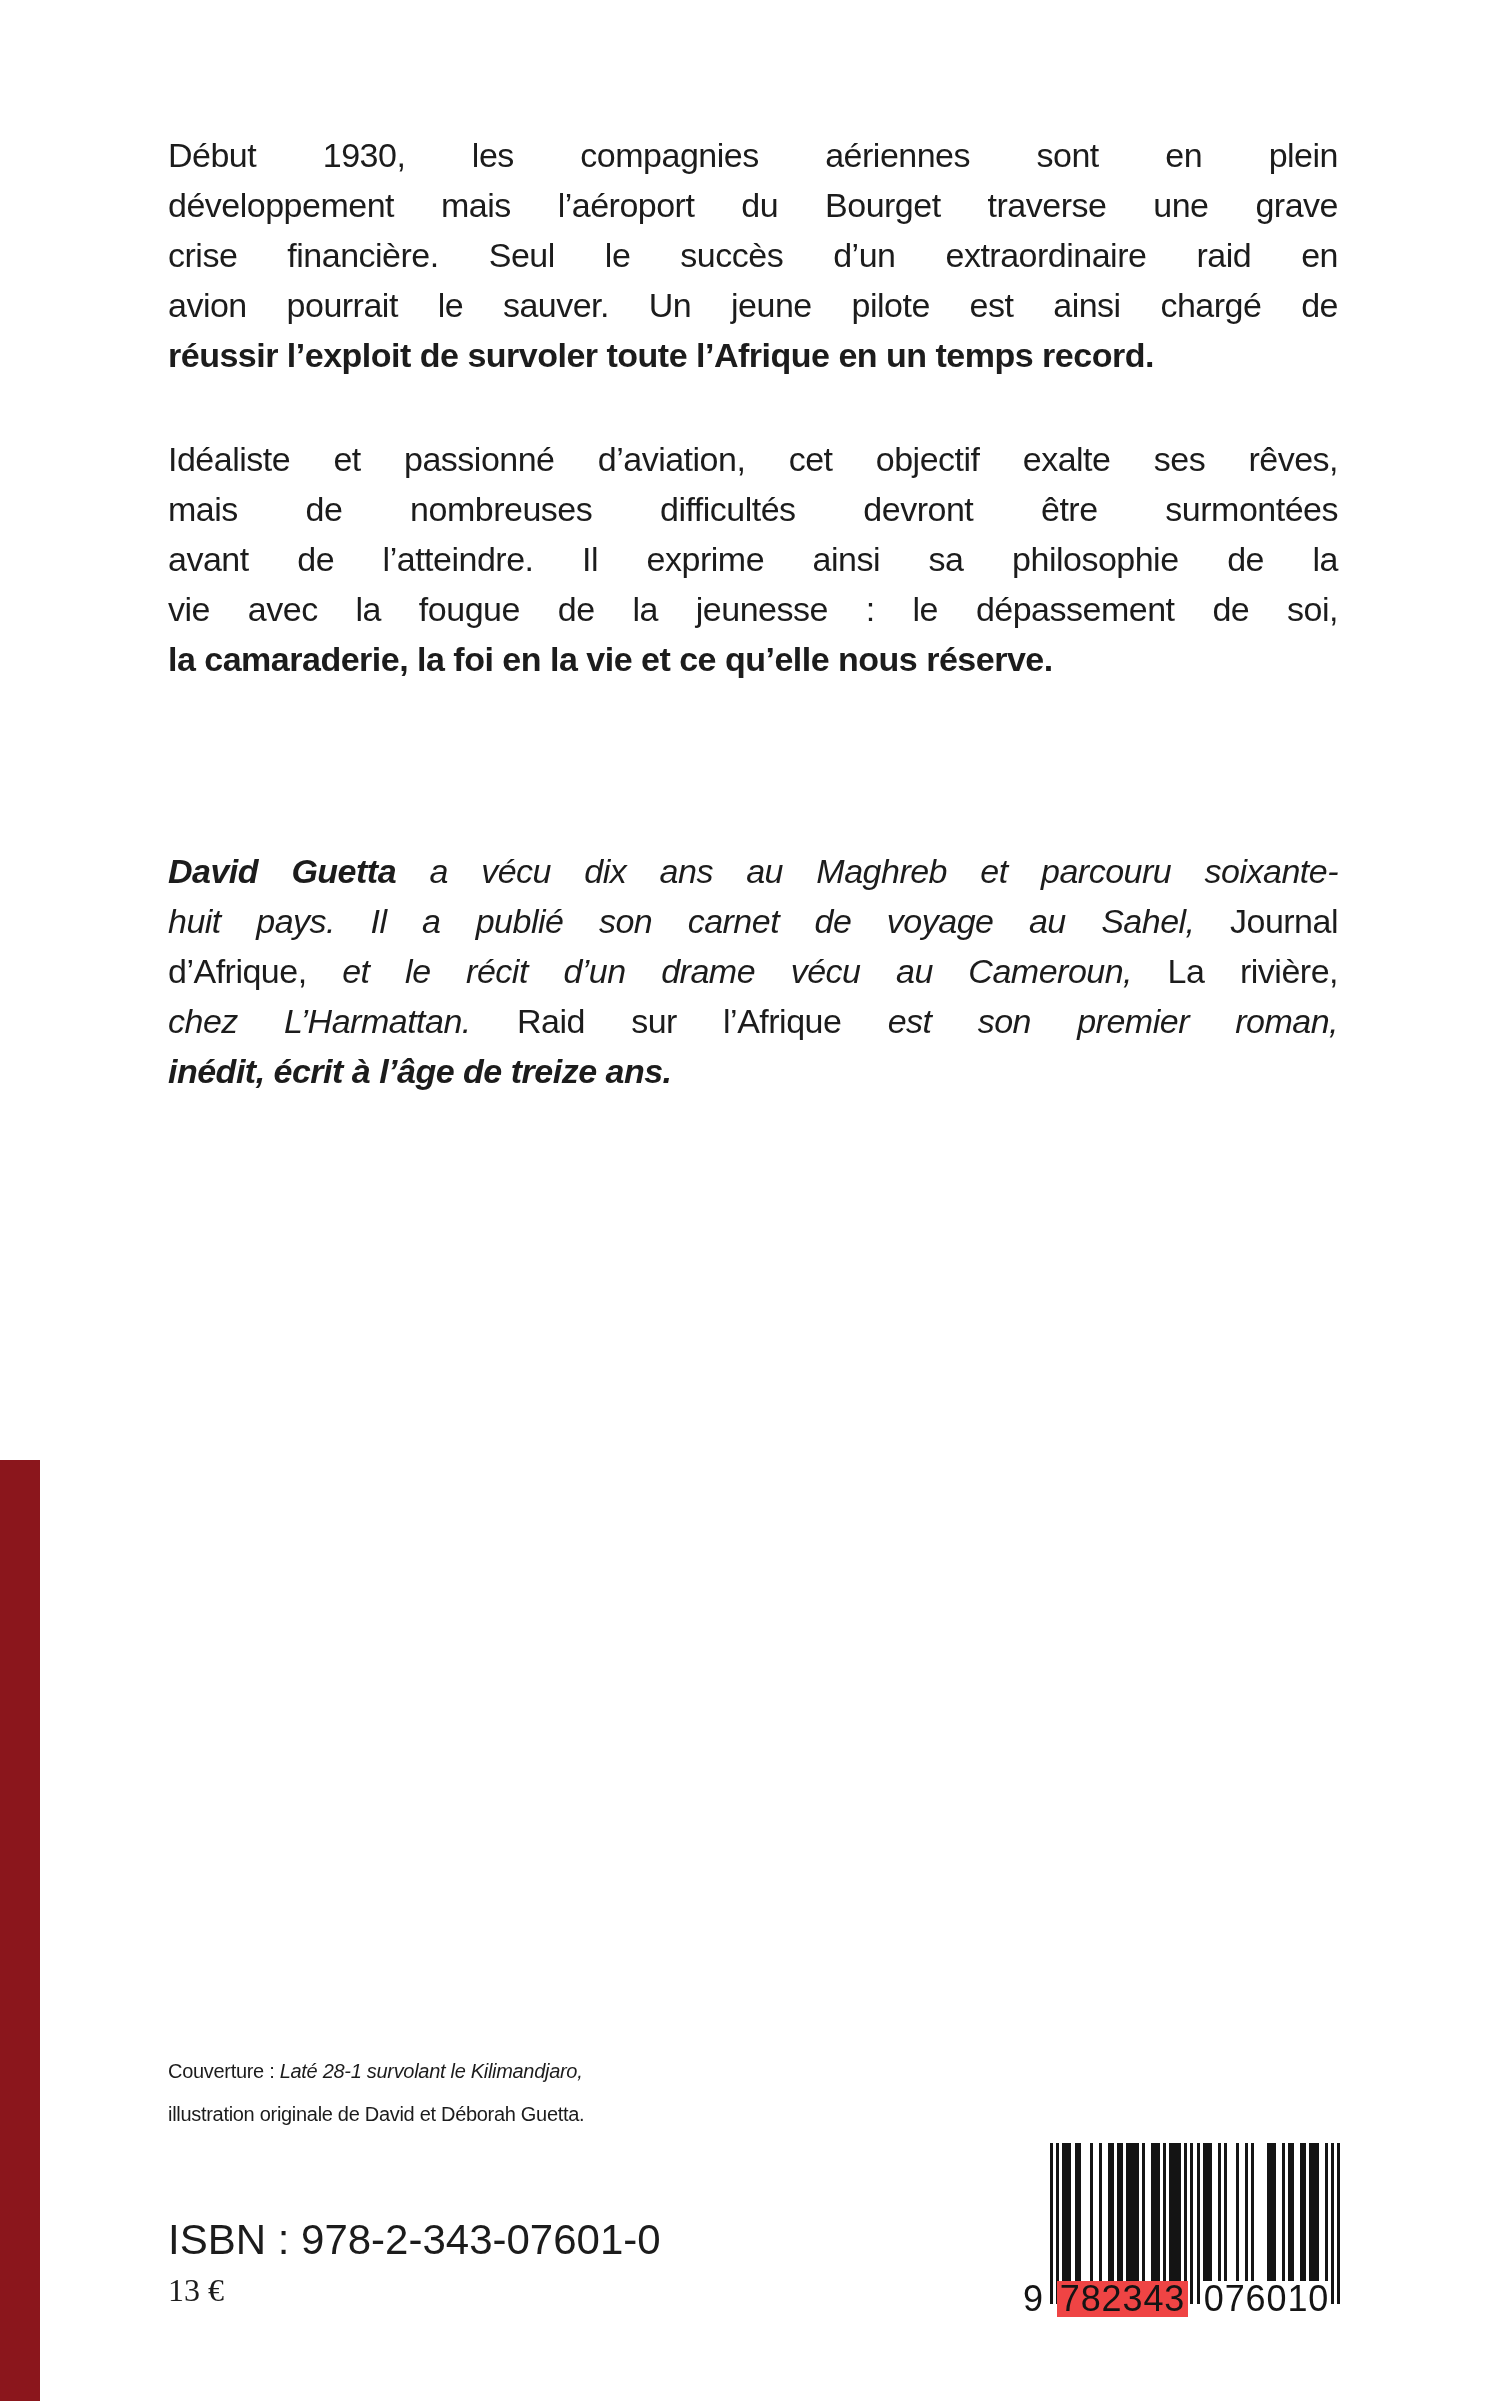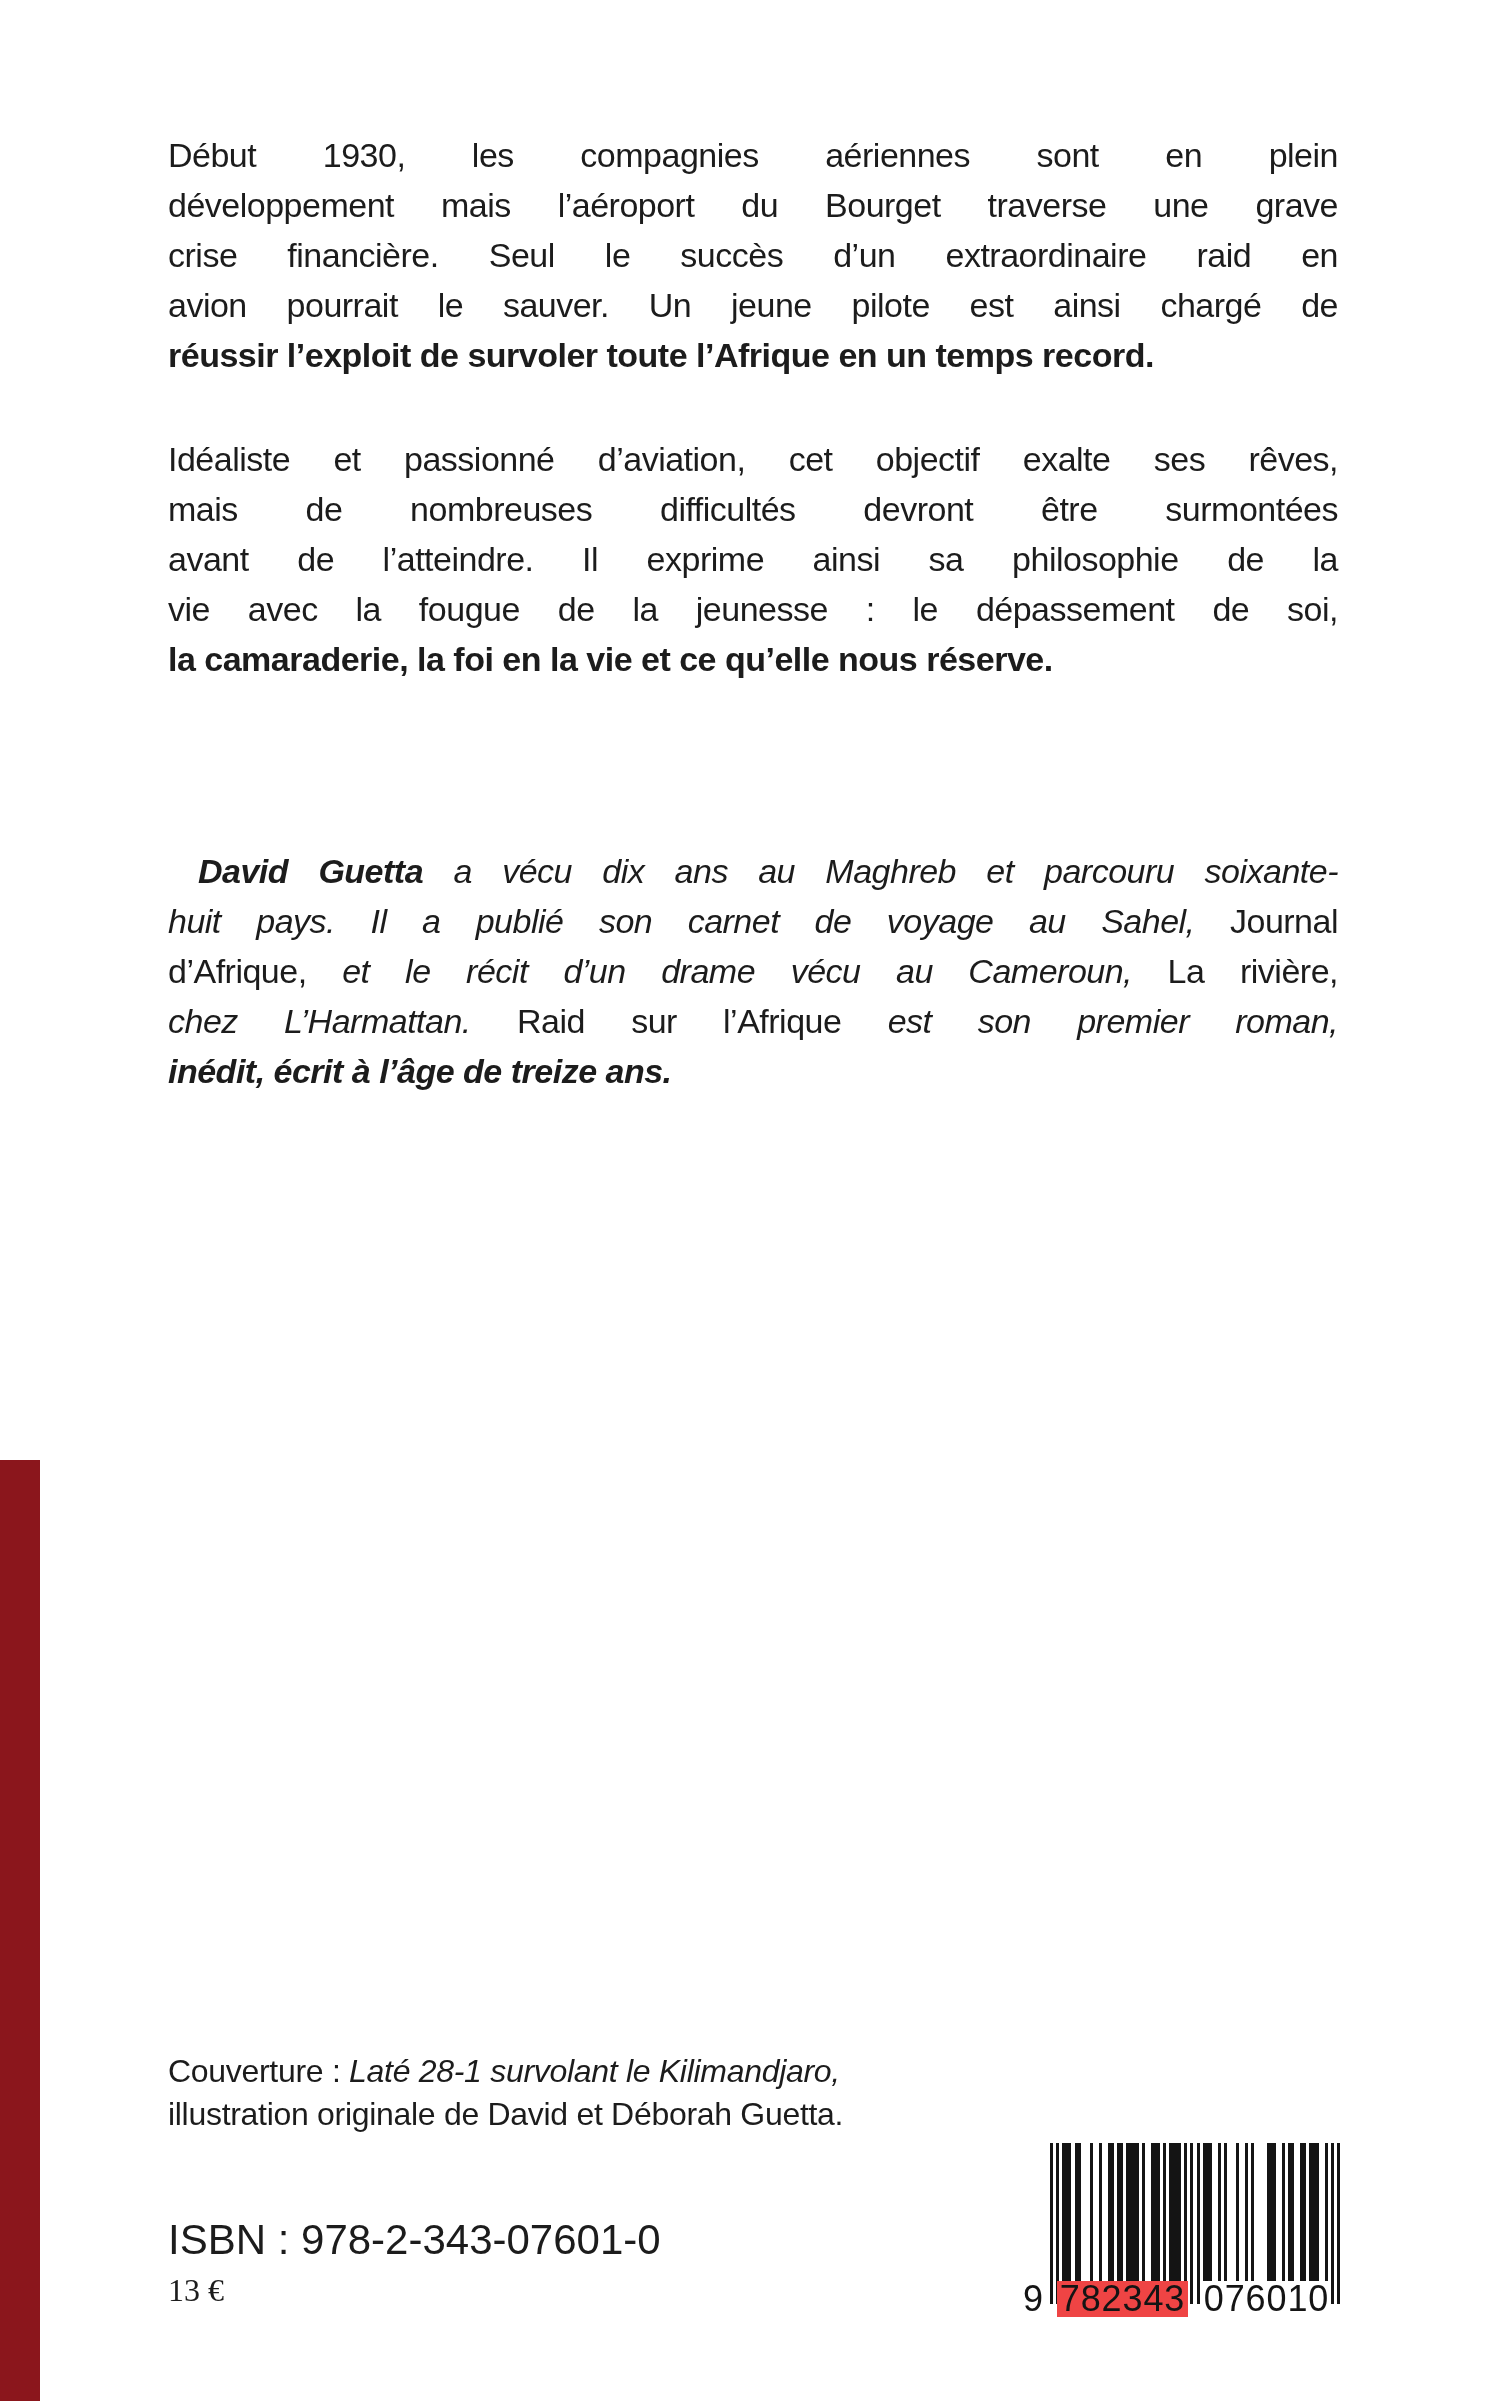--- a/index.html
+++ b/index.html
@@ -21,23 +21,23 @@
   .col { position: absolute; left: 168px; width: 1170px; }
   .body-text {
     font-size: 34px;
     line-height: 50px;
     letter-spacing: -0.5px;
     font-stretch: semi-condensed;
   }
   .jl   { text-align: justify; text-align-last: justify; }
   .jlast{ text-align: left; font-weight: bold; }
   .i  { font-style: italic; }
-  .bi { font-style: italic; font-weight: bold; margin-left: 30px; }
+  .bi { font-style: italic; font-weight: bold; }
   .credit {
-    font-size: 32px;
+    font-size: 20px;
     line-height: 43px;
     letter-spacing: -0.3px;
     font-stretch: semi-condensed;
   }
   .isbn {
     font-size: 42px;
     line-height: 38px;
     font-stretch: semi-condensed;
   }
   .price {

